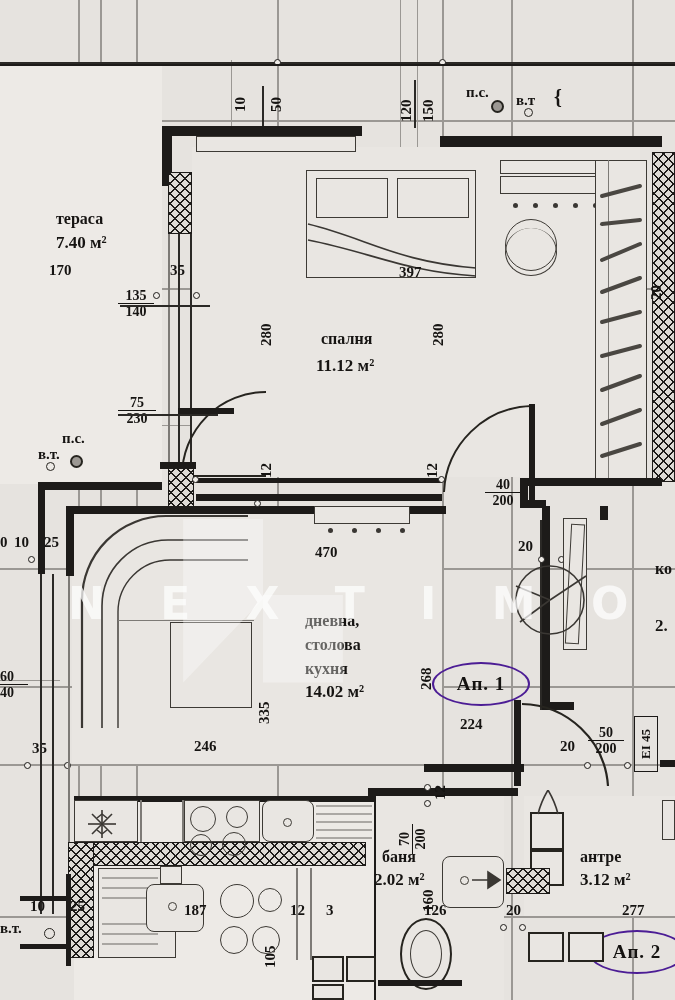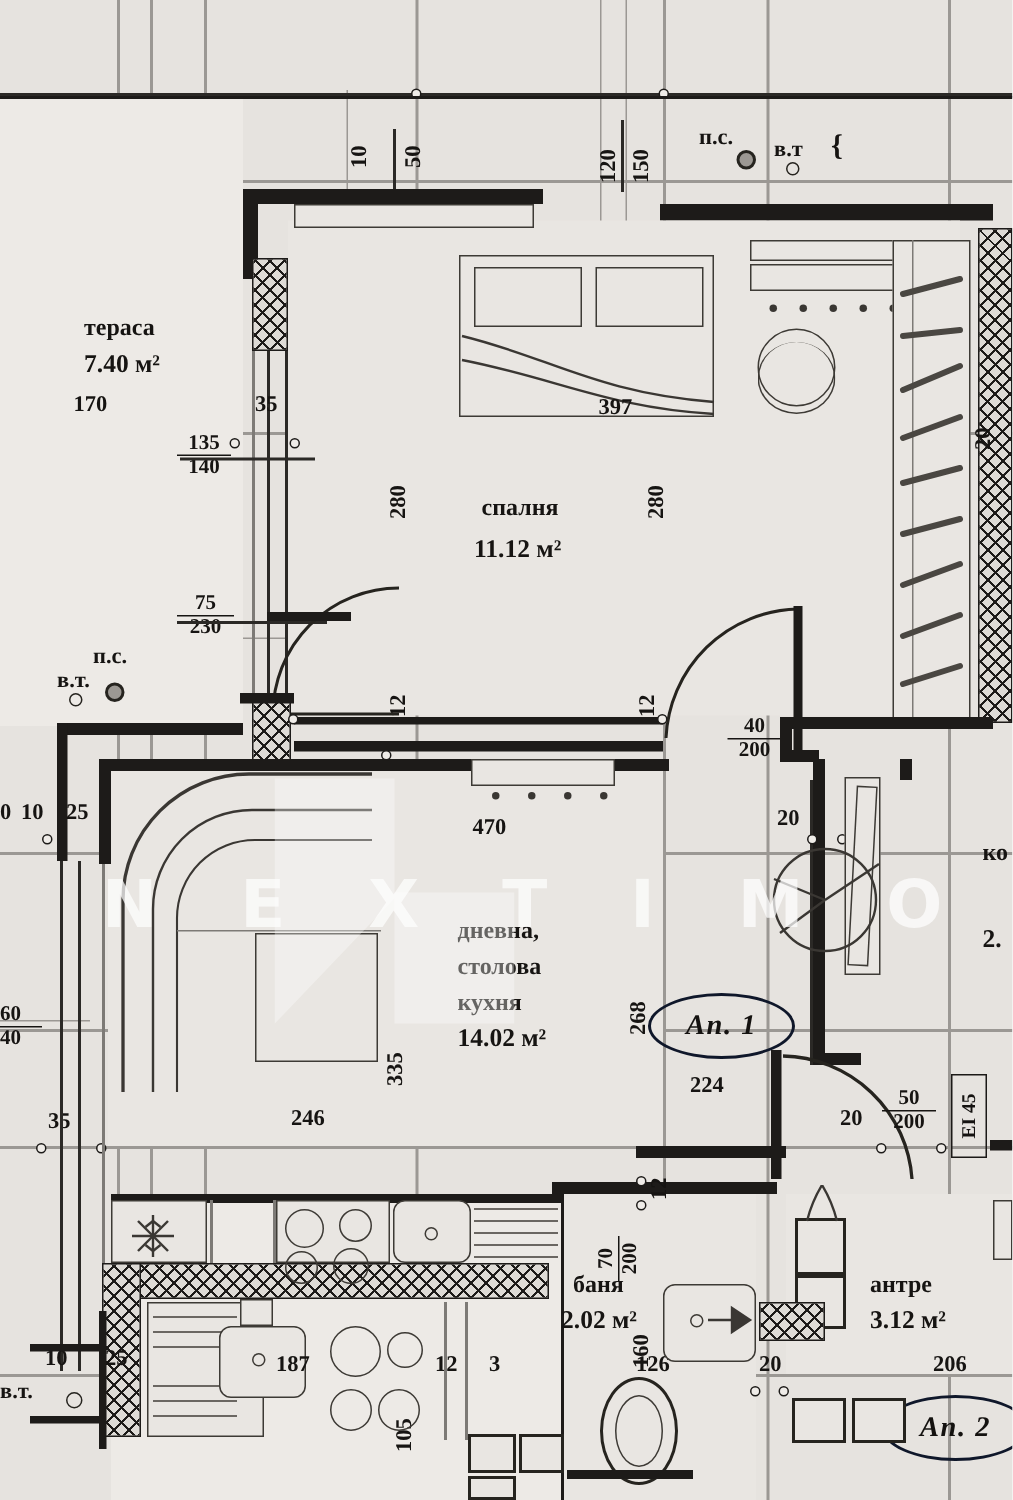--- a/index.html
+++ b/index.html
@@ -28,23 +28,23 @@
         transform-origin:0 0;transform:rotate(-90deg);}
   .frac{position:absolute;color:#161412;font-weight:bold;font-size:14px;text-align:center;line-height:1.0;}
   .frac .den{border-top:1.6px solid #161412;display:block;padding-top:1px;}
 
   .node{position:absolute;width:7px;height:7px;border-radius:50%;
         border:1.6px solid #1d1b19;background:#efece8;box-sizing:border-box;}
   .dot{position:absolute;border-radius:50%;background:#3a3733;}
   .circ{position:absolute;border-radius:50%;border:2px solid #26241f;box-sizing:border-box;}
   .circthin{position:absolute;border-radius:50%;border:1.4px solid #3d3a35;box-sizing:border-box;}
 
-  .aptag{position:absolute;border:2px solid #0f172a;border-radius:50%;
+  .aptag{position:absolute;border:2px solid #4c1d95;border-radius:50%;
          display:flex;align-items:center;justify-content:center;
-         font-weight:bold;font-size:19px;color:#141210;background:transparent;letter-spacing:1px;font-style:italic;}
+         font-weight:bold;font-size:19px;color:#141210;background:transparent;letter-spacing:1px;}
   .acbox{position:absolute;border:2px dashed #1b1917;display:flex;align-items:center;
          justify-content:center;gap:3px;font-weight:bold;font-size:15px;color:#141210;}
   .ei{position:absolute;border:1.6px solid #1b1917;display:flex;align-items:center;
       justify-content:center;font-weight:bold;font-size:13px;color:#141210;}
   .ei span{transform:rotate(-90deg);white-space:nowrap;}
 
   
   .wm{position:absolute;color:#fff;opacity:.72;font-weight:bold;white-space:nowrap;
       font-family:"DejaVu Sans",sans-serif;pointer-events:none;}
   .wmlogo{position:absolute;opacity:.62;pointer-events:none;}
@@ -321,21 +321,21 @@
     <path d="M2 12 L18 12 L18 4 L30 12 L18 20 L18 12" stroke="#3a3733" stroke-width="1.6" fill="#3a3733"></path>
   </svg>
 
   <div class="circ" style="left:400px;top:918px;width:52px;height:72px;border-radius:50%;border-width:2px;"></div>
   <div class="circthin" style="left:410px;top:930px;width:32px;height:48px;border-radius:50%;"></div>
   <div class="wall" style="left:378px;top:980px;width:84px;height:6px;"></div>
 
   <div class="room" style="left:524px;top:796px;width:151px;height:120px;"></div>
   <div class="lbl rname" style="left:580px;top:848px;">антре</div>
   <div class="lbl rarea" style="left:580px;top:870px;">3.12 м²</div>
-  <div class="dim" style="left:622px;top:902px;">206</div>
+  <div class="dim" style="left:622px;top:902px;">277</div>
   <div class="aptag" style="left:588px;top:930px;width:94px;height:40px;">Ап. 2</div>
 
   <div class="box" style="left:530px;top:812px;width:34px;height:38px;"></div>
   <div class="box" style="left:530px;top:850px;width:34px;height:36px;"></div>
   <svg style="position:absolute;left:530px;top:790px;" width="38" height="26">
     <path d="M18 0 C12 10 10 16 8 24" stroke="#3a3733" stroke-width="1.6" fill="none"></path>
     <path d="M18 0 C24 10 26 16 28 24" stroke="#3a3733" stroke-width="1.6" fill="none"></path>
   </svg>
   <div class="hatch" style="left:506px;top:868px;width:44px;height:26px;"></div>
 

